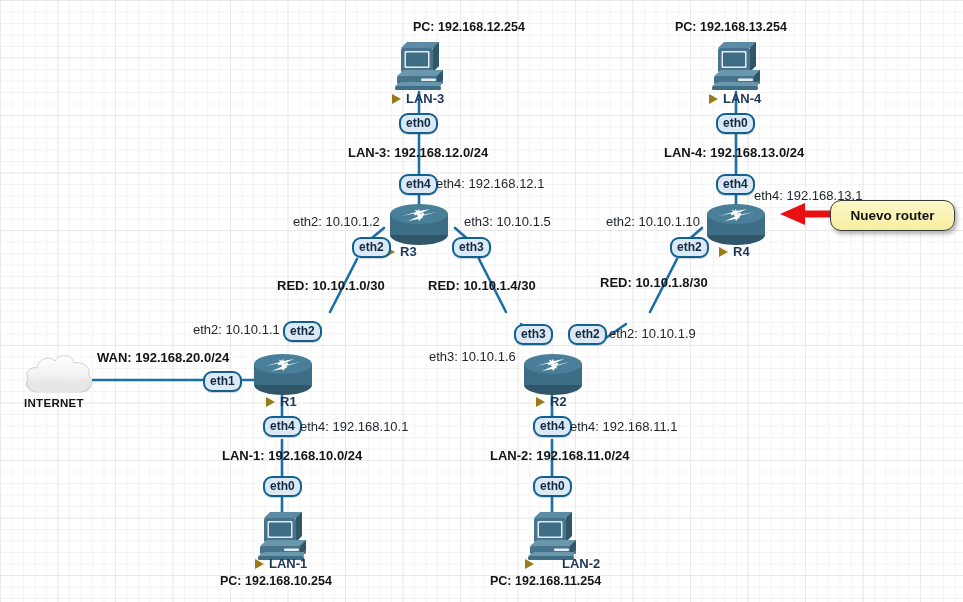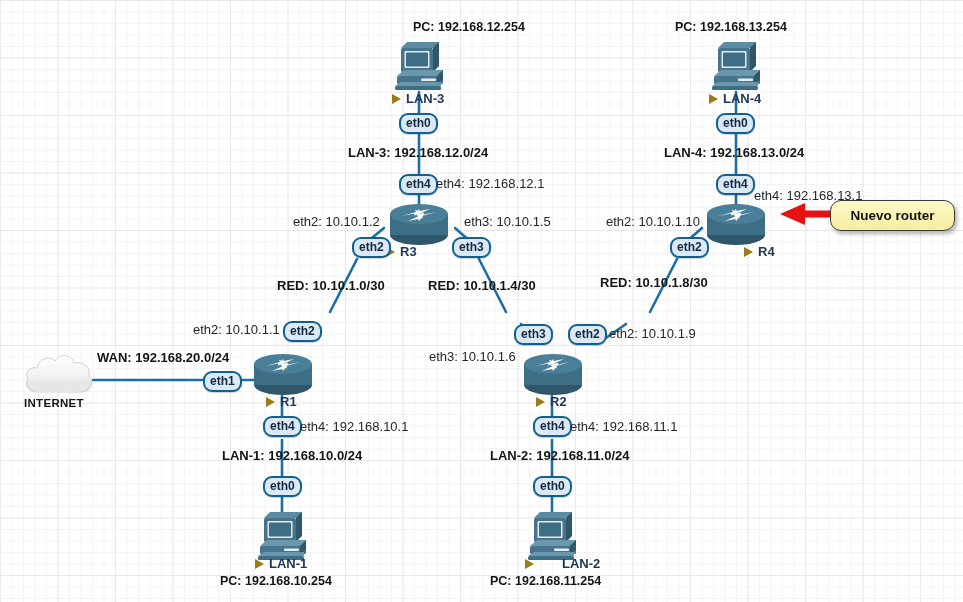--- a/index.html
+++ b/index.html
@@ -207,21 +207,21 @@
       <rect x="2" y="12" width="58" height="21" fill="#3d6e85"></rect>
       <ellipse cx="31" cy="12" rx="29" ry="10" fill="#4a7f99"></ellipse>
       <g fill="#ffffff">
         <path d="M14,14 L28,10 L27,7.5 L33,10.8 L26.5,13.6 L26,11.4 Z"></path>
         <path d="M48,10 L34,14 L35,16.5 L29,13.2 L35.5,10.4 L36,12.6 Z"></path>
         <path d="M20,19 L30,14.5 L28.8,12.6 L35,14.2 L31,19 L30.3,17 Z"></path>
         <path d="M42,7 L32,11.5 L33.2,13.4 L27,11.8 L31,7 L31.7,9 Z"></path>
       </g>
     </svg>
   </div>
-  <div class="nodename" style="left:744px;top:244px;">
+  <div class="nodename" style="left:719px;top:244px;">
     <span class="tri"></span>
     <span class="lbl-name">R4</span>
   </div>
   <div class="lbl lbl-plain" style="left:606px;top:214px;">eth2: 10.10.1.10</div>
   <div class="eth" style="left:670px;top:237px;">eth2</div>
 
   <div class="lbl lbl-bold" style="left:277px;top:278px;">RED: 10.10.1.0/30</div>
   <div class="lbl lbl-bold" style="left:428px;top:278px;">RED: 10.10.1.4/30</div>
   <div class="lbl lbl-bold" style="left:600px;top:275px;">RED: 10.10.1.8/30</div>
 

